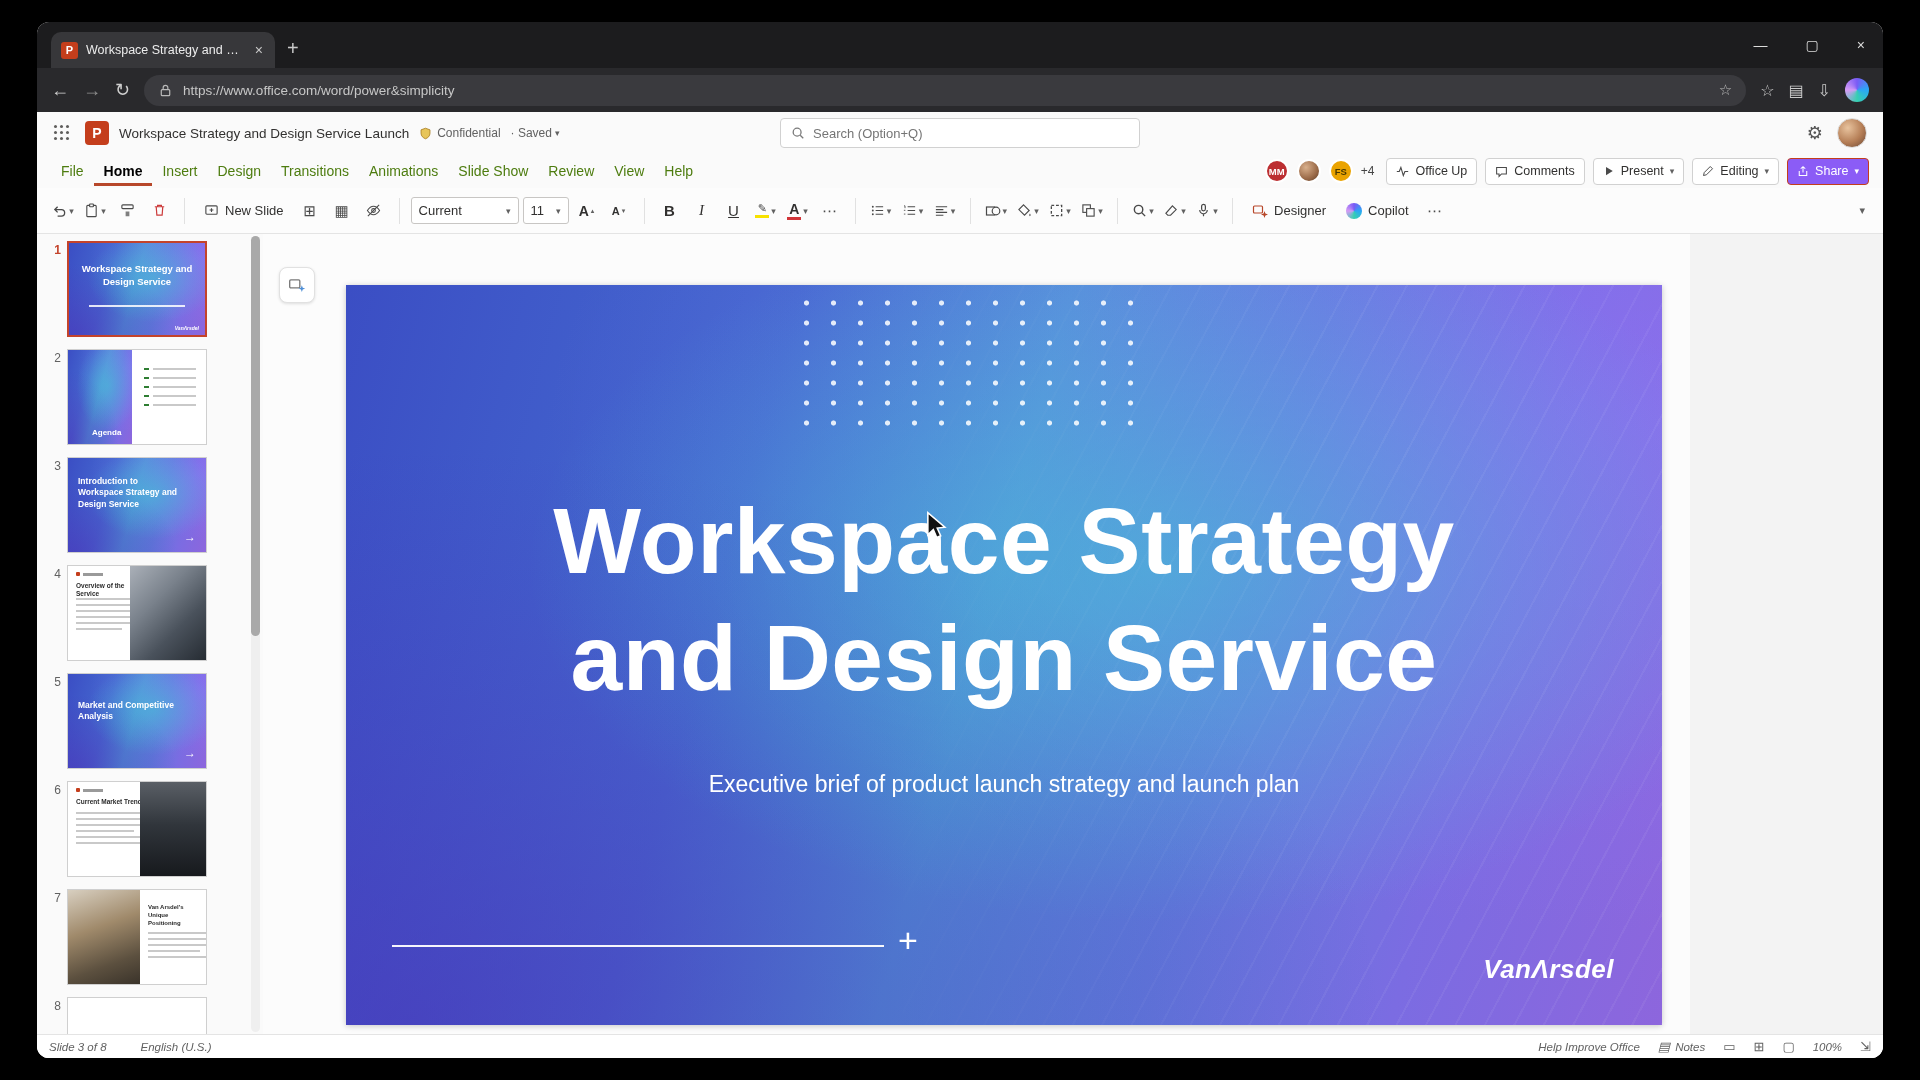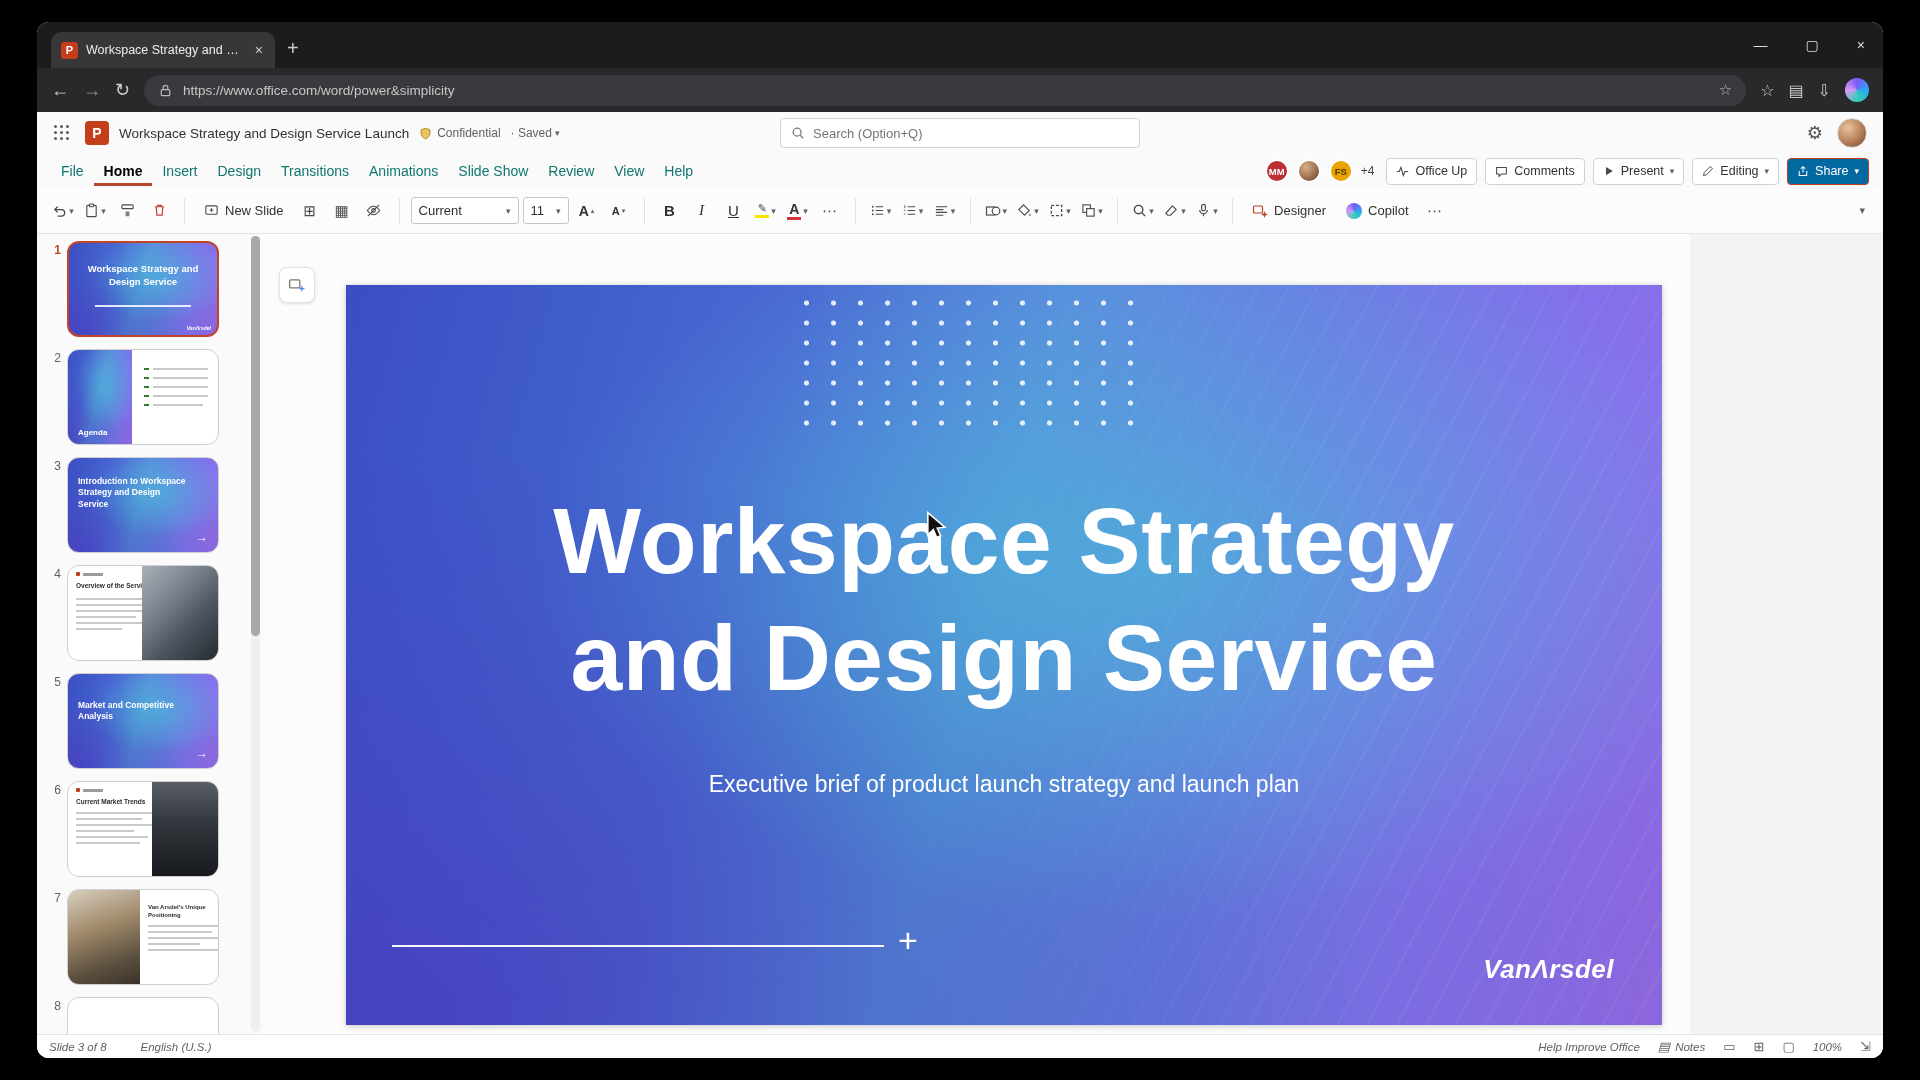--- a/index.html
+++ b/index.html
@@ -45,33 +45,33 @@
   .chev { font-size:9px; color:#616161; }
   .search-pill { position:absolute; left:50%; transform:translateX(-50%); width:360px; height:30px;
     border:1px solid #d1d1d1; background:#fff; border-radius:4px; display:flex; align-items:center; gap:8px; padding:0 10px; }
   .search-pill input { flex:1; border:none; outline:none; font-size:13px; color:#616161; background:transparent; font-family:"Liberation Sans", sans-serif; }
   .hdr-right { margin-left:auto; display:flex; align-items:center; gap:14px; }
   .gear { font-size:18px; color:#555; }
   .me-avatar { width:30px; height:30px; border-radius:50%;
     background:radial-gradient(circle at 35% 32%, #e8c39e, #b57e56 55%, #6b4632); border:1px solid #ddd; }
 
   .menubar { height:34px; display:flex; align-items:center; padding:0 14px; background:#fafafa; flex:0 0 auto; }
-  .menu-item { padding:7px 10px; font-size:14px; color:#0f766e; }
+  .menu-item { padding:7px 10px; font-size:14px; color:#4d7c0f; }
   .menu-item.active { color:#000000; font-weight:700; box-shadow:inset 0 -3px 0 #b7472a; }
   .mright { margin-left:auto; display:flex; align-items:center; gap:8px; }
   .pav { width:24px; height:24px; border-radius:50%; display:flex; align-items:center; justify-content:center;
     font-size:9.5px; font-weight:700; color:#fff; border:2px solid #fff; }
   .pav.mm { background:#bc2f32; }
   .pav.photo { background:radial-gradient(circle at 35% 32%, #d9b08c, #9a6a48 60%, #5c3d28); }
   .pav.fs { background:#eaa300; color:#4a3a00; }
   .pmore { font-size:12px; color:#444; margin:0 4px 0 0; }
   .pill { display:flex; align-items:center; gap:6px; height:27px; padding:0 9px; background:#fff;
     border:1px solid #d1d1d1; border-radius:4px; font-size:12.5px; color:#323130; font-family:"Liberation Sans", sans-serif; }
   .pill svg { flex:0 0 auto; }
-  .pill.share { background:#0369a1; border-color:#c43e1c; color:#fff; }
+  .pill.share { background:#8b5cf6; border-color:#c43e1c; color:#fff; }
   .pill.share .chev { color:#fff; }
 
   
   .ribbon { height:46px; background:#fcfcfc; border-bottom:1px solid #e4e4e4; display:flex; align-items:center;
     padding:0 12px; gap:4px; flex:0 0 auto; }
   .ricon { min-width:28px; height:30px; display:flex; align-items:center; justify-content:center; gap:2px;
     border-radius:4px; color:#4a4a4a; padding:0 3px; }
   .ricon.danger { color:#cc3b3b; }
   .glyph { font-size:15px; color:#4a4a4a; }
   .rdiv { width:1px; height:26px; background:#e1e1e1; margin:0 7px; flex:0 0 auto; }
@@ -95,34 +95,34 @@
   .collapse-chev { margin-left:auto; color:#616161; font-size:11px; padding-right:6px; }
 
   
   .workspace { flex:1; display:flex; min-height:0; }
 
   .slide-panel { width:226px; position:relative; overflow:hidden; background:#fafafa; flex:0 0 auto; }
   .srow { display:flex; gap:6px; margin:0 0 12px 8px; }
   .srow:first-child { margin-top:7px; }
   .snum { width:16px; font-size:12px; color:#616161; text-align:right; padding-top:2px; flex:0 0 auto; }
   .snum.sel { color:#c4432b; font-weight:700; }
-  .thumb { width:152px; height:96px; background:#fff; border:1px solid #cfcfcf; border-radius:12px; position:relative; overflow:hidden; flex:0 0 auto; }
+  .thumb { width:140px; height:96px; background:#fff; border:1px solid #cfcfcf; border-radius:0; position:relative; overflow:hidden; flex:0 0 auto; }
   .thumb.selected { border:2px solid #c4432b; }
   .grad {
     background:
       radial-gradient(ellipse at 62% 38%, rgba(64,205,213,0.50), transparent 55%),
       radial-gradient(ellipse at 5% 100%, rgba(76,46,182,0.55), transparent 55%),
       radial-gradient(ellipse at 100% 18%, rgba(150,120,255,0.40), transparent 60%),
       linear-gradient(105deg, #3b4ec4 0%, #4569d0 30%, #4f8fd6 48%, #5f7bdb 65%, #7b6ce2 82%, #8d66dd 100%);
   }
   .t1-title { position:absolute; top:20px; left:12px; right:12px; color:#fff; font-weight:700; font-size:9.5px; text-align:center; line-height:1.35; }
   .t1-line { position:absolute; top:62px; left:50%; transform:translateX(-50%); width:96px; height:2px; background:rgba(255,255,255,.85); }
   .t1-logo { position:absolute; right:6px; bottom:4px; color:#fff; font-size:5px; font-style:italic; font-weight:700; }
   .t2-left { position:absolute; left:0; top:0; bottom:0; width:64px; }
-  .t2-label { position:absolute; left:10px; bottom:7px; color:#fff; font-size:8px; font-weight:700; }
+  .t2-label { position:absolute; left:24px; bottom:7px; color:#fff; font-size:8px; font-weight:700; }
   .t2-lines { position:absolute; left:76px; top:18px; right:10px; }
   .t2row { display:flex; align-items:center; gap:4px; margin-bottom:7px; }
   .tick { width:5px; height:2px; background:#2e7d32; flex:0 0 auto; }
   .bar { height:2px; background:#c9c9c9; }
   .t3-title { position:absolute; top:18px; left:10px; width:72%; color:#fff; font-weight:700; font-size:8.5px; line-height:1.35; }
   .t-arrow { position:absolute; right:10px; bottom:8px; color:#fff; font-size:12px; }
   .t-brand { position:absolute; top:6px; left:8px; display:flex; align-items:center; gap:3px; }
   .t-brand .dot { width:4px; height:4px; background:#c43e1c; border-radius:1px; }
   .t-brand .bstub { width:20px; height:3px; background:#9a9a9a; }
   .t-title-dark { position:absolute; top:16px; left:8px; width:52%; color:#2b2b2b; font-weight:700; font-size:6.5px; line-height:1.3; }

